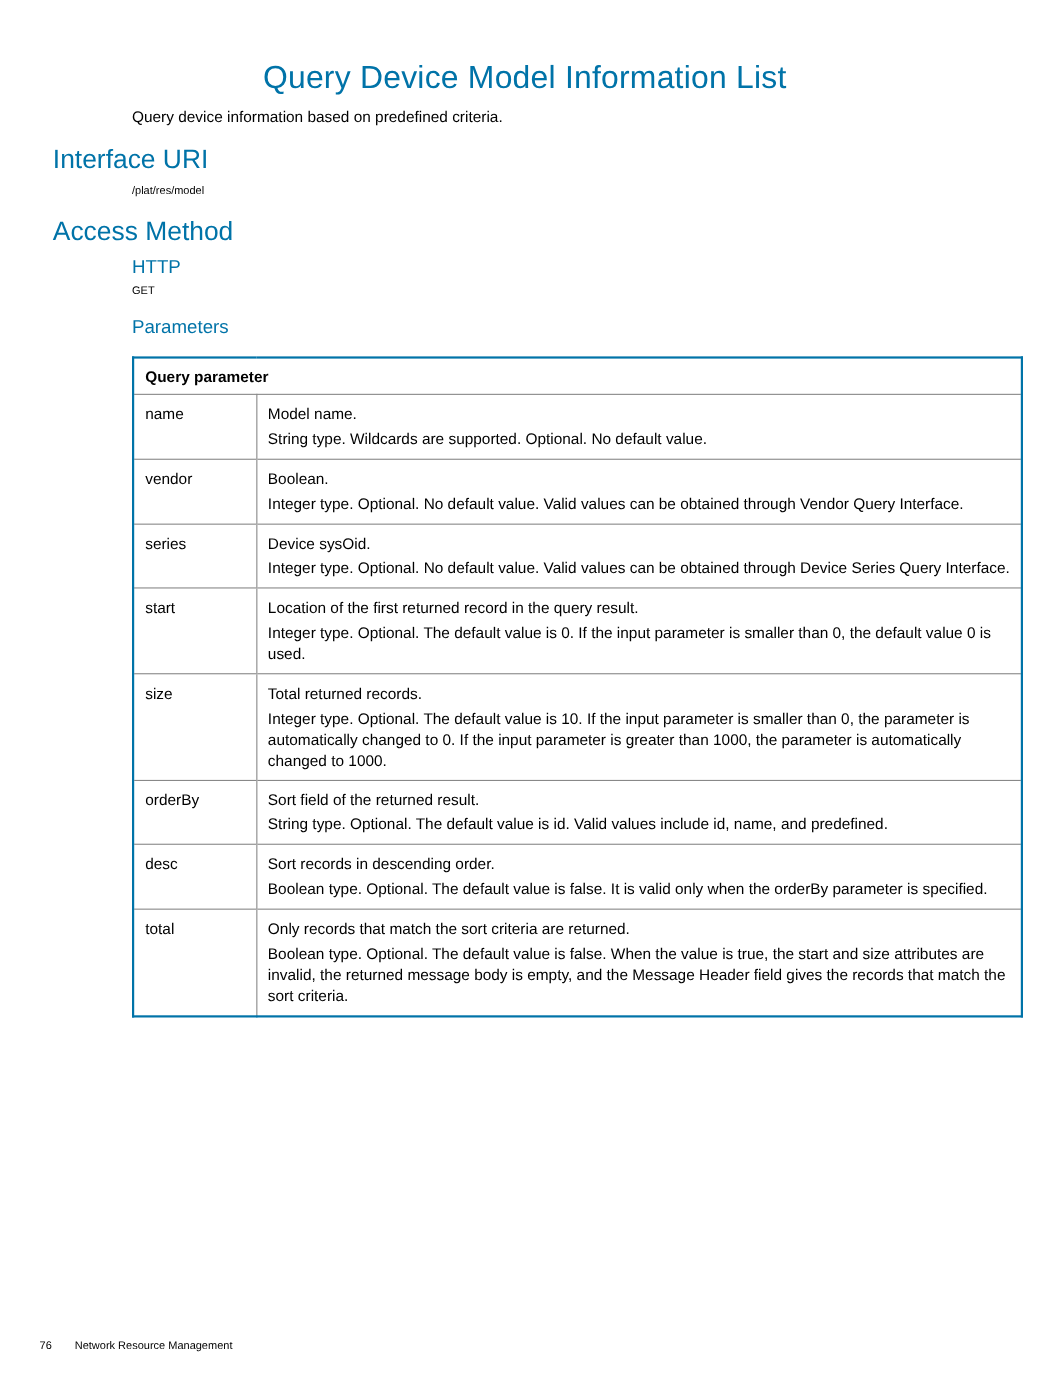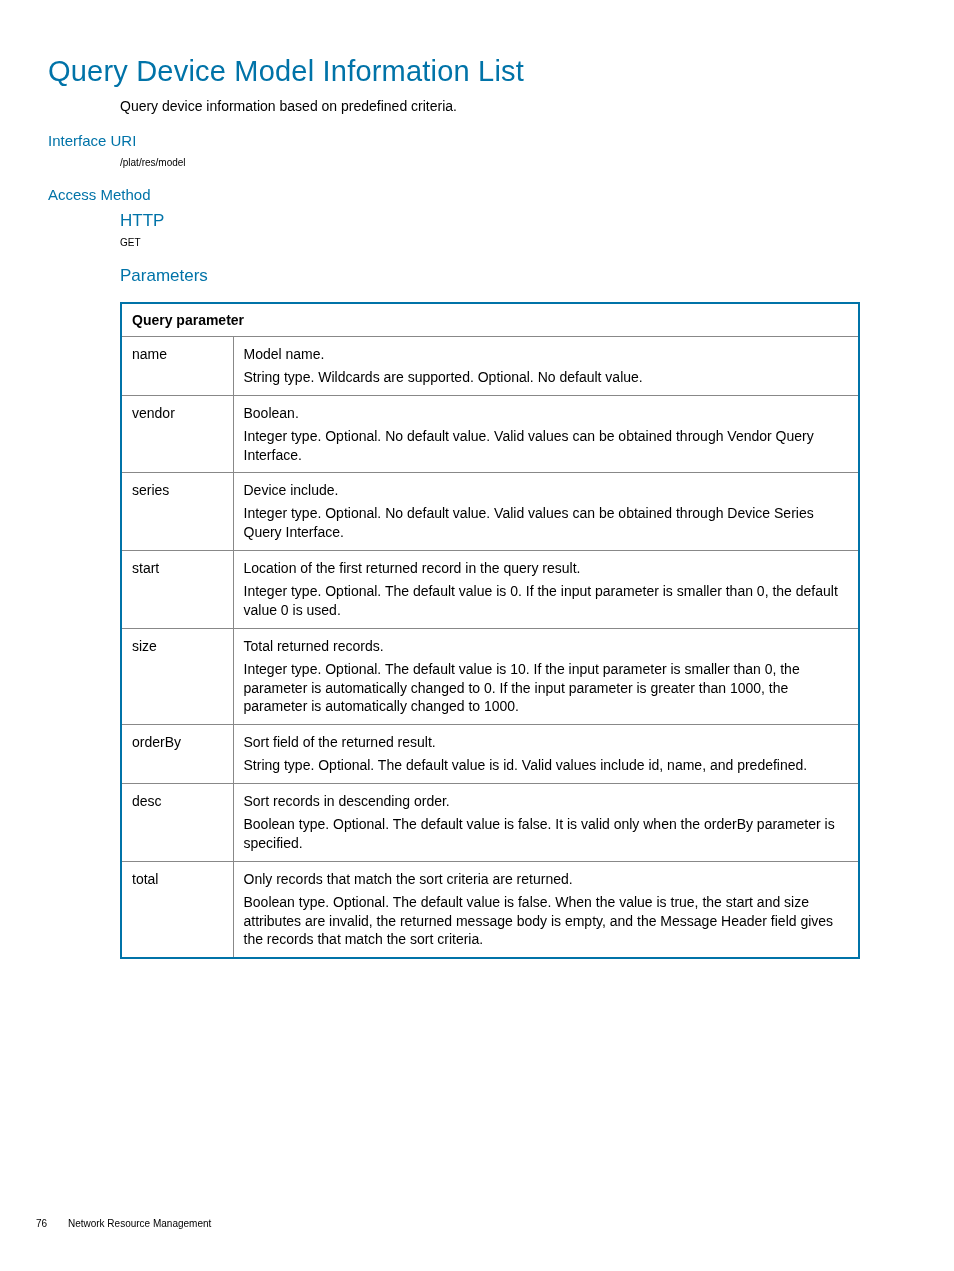--- a/index.html
+++ b/index.html
@@ -12,30 +12,31 @@
     height: 1271px;
     position: relative;
     padding: 55px 48px 40px 48px;
   }
   .h1 {
     color: #0073a8;
     font-size: 29px;
     font-weight: 400;
     margin-bottom: 10px;
     letter-spacing: 0.2px;
+    text-align: center;
   }
   .desc {
     font-size: 14px;
     margin-left: 72px;
     margin-bottom: 18px;
     color: #000;
   }
   .h2 {
     color: #0073a8;
-    font-size: 15px;
+    font-size: 24px;
     font-weight: 400;
     margin-bottom: 8px;
   }
   .body-text {
     font-size: 10px;
     margin-left: 72px;
     margin-bottom: 18px;
   }
   .h3 {
     color: #0073a8;
@@ -47,21 +48,21 @@
   }
   .h3b {
     color: #0073a8;
     font-size: 17px;
     font-weight: 400;
     margin-left: 72px;
     margin-bottom: 16px;
     margin-top: 16px;
   }
   table.params {
-    width: 740px;
+    width: 810px;
     margin-left: 72px;
     border-collapse: collapse;
     border: 2px solid #0073a8;
     font-size: 14px;
     padding-left: 36px;
   }
   table.params th {
     text-align: left;
     font-weight: 600;
     padding: 8px 10px 8px 10px;
@@ -120,21 +121,21 @@
       <tr>
         <td class="pname">vendor</td>
         <td class="pdesc">
           <p>Boolean.</p>
           <p>Integer type. Optional. No default value. Valid values can be obtained through Vendor Query Interface.</p>
         </td>
       </tr>
       <tr>
         <td class="pname">series</td>
         <td class="pdesc">
-          <p>Device include.</p>
+          <p>Device sysOid.</p>
           <p>Integer type. Optional. No default value. Valid values can be obtained through Device Series Query Interface.</p>
         </td>
       </tr>
       <tr>
         <td class="pname">start</td>
         <td class="pdesc">
           <p>Location of the first returned record in the query result.</p>
           <p>Integer type. Optional. The default value is 0. If the input parameter is smaller than 0, the default value 0 is used.</p>
         </td>
       </tr>

